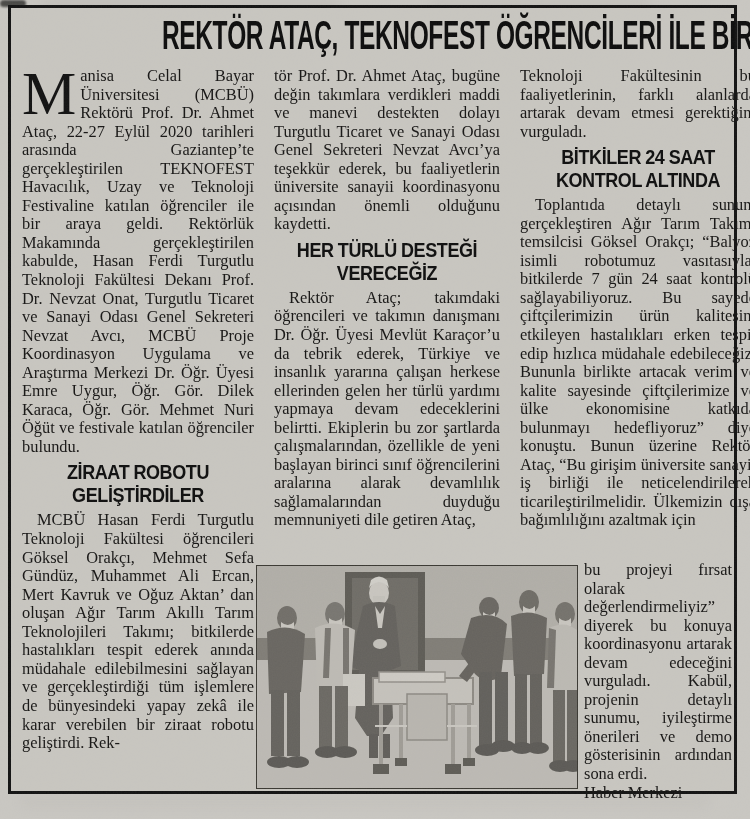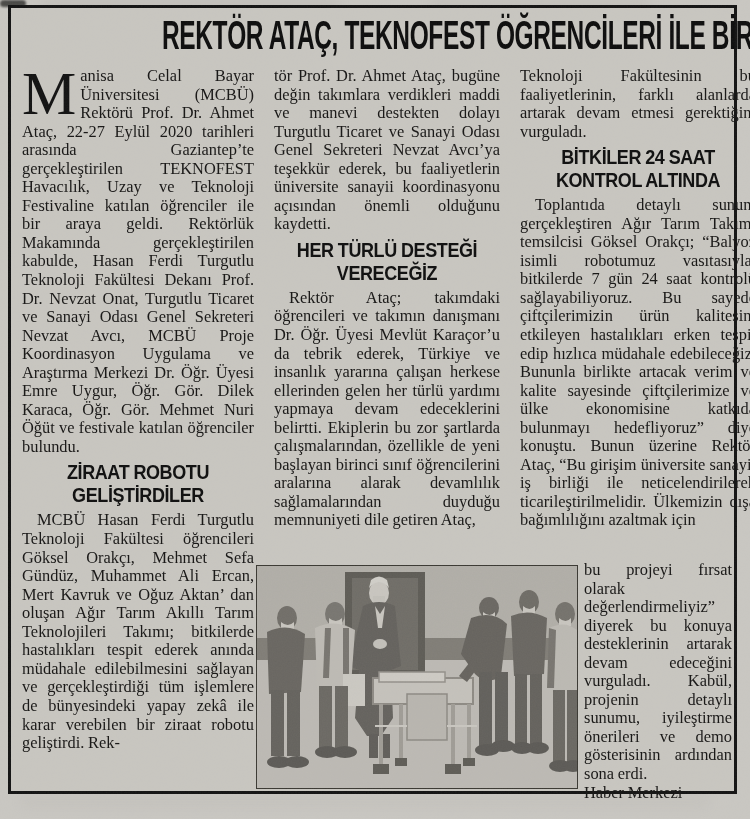--- a/index.html
+++ b/index.html
@@ -62,21 +62,21 @@
     <p class="indent">Rektör Ataç; takımdaki öğrencileri ve takımın danışmanı Dr. Öğr. Üyesi Mevlüt Karaçor’u da tebrik ederek, Türkiye ve insanlık yararına çalışan herkese ellerinden gelen her türlü yardımı yapmaya devam edeceklerini belirtti. Ekiplerin bu zor şartlarda çalışmalarından, özellikle de yeni başlayan birinci sınıf öğrencilerini aralarına alarak devamlılık sağlamalarından duyduğu memnuniyeti dile getiren Ataç,</p>
   </div>
 
   <div class="col" id="col3">
     <p>Teknoloji Fakültesinin bu faaliyetlerinin, farklı alanlarda artarak devam etmesi gerektiğini vurguladı.</p>
     <div class="subhead">BİTKİLER 24 SAAT KONTROL ALTINDA</div>
     <p class="indent">Toplantıda detaylı sunum gerçekleştiren Ağır Tarım Takımı temsilcisi Göksel Orakçı; “Balyoz isimli robotumuz vasıtasıyla, bitkilerde 7 gün 24 saat kontrolü sağlayabiliyoruz. Bu sayede çiftçilerimizin ürün kalitesini etkileyen hastalıkları erken tespit edip hızlıca müdahale edebileceğiz. Bununla birlikte artacak verim ve kalite sayesinde çiftçilerimize ve ülke ekonomisine katkıda bulunmayı hedefliyoruz” diye konuştu. Bunun üzerine Rektör Ataç, “Bu girişim üniversite sanayii iş birliği ile neticelendirilerek ticarileştirilmelidir. Ülkemizin dışa bağımlılığını azaltmak için</p>
   </div>
 
   <div class="col" id="col3b">
-    <p>bu projeyi fırsat olarak değerlendirmeliyiz” diyerek bu konuya desteklerinin artarak devam edeceğini vurguladı. Kabül, projenin detaylı sunumu, iyileştirme önerileri ve demo gösterisinin ardından sona erdi.</p>
+    <p>bu projeyi fırsat olarak değerlendirmeliyiz” diyerek bu konuya koordinasyonu artarak devam edeceğini vurguladı. Kabül, projenin detaylı sunumu, iyileştirme önerileri ve demo gösterisinin ardından sona erdi.</p>
     <p class="byline">Haber Merkezi</p>
   </div>
 
   <div class="photo">
     <svg width="320" height="222" viewBox="0 0 320 222">
       <defs>
         <filter id="grainF" x="0" y="0" width="100%" height="100%">
           <feTurbulence type="fractalNoise" baseFrequency="0.9" numOctaves="2" result="n"></feTurbulence>
           <feColorMatrix in="n" type="matrix" values="0 0 0 0 0.4  0 0 0 0 0.39  0 0 0 0 0.37  0 0 0 0.35 0"></feColorMatrix>
           <feComposite operator="over" in2="SourceGraphic"></feComposite>

